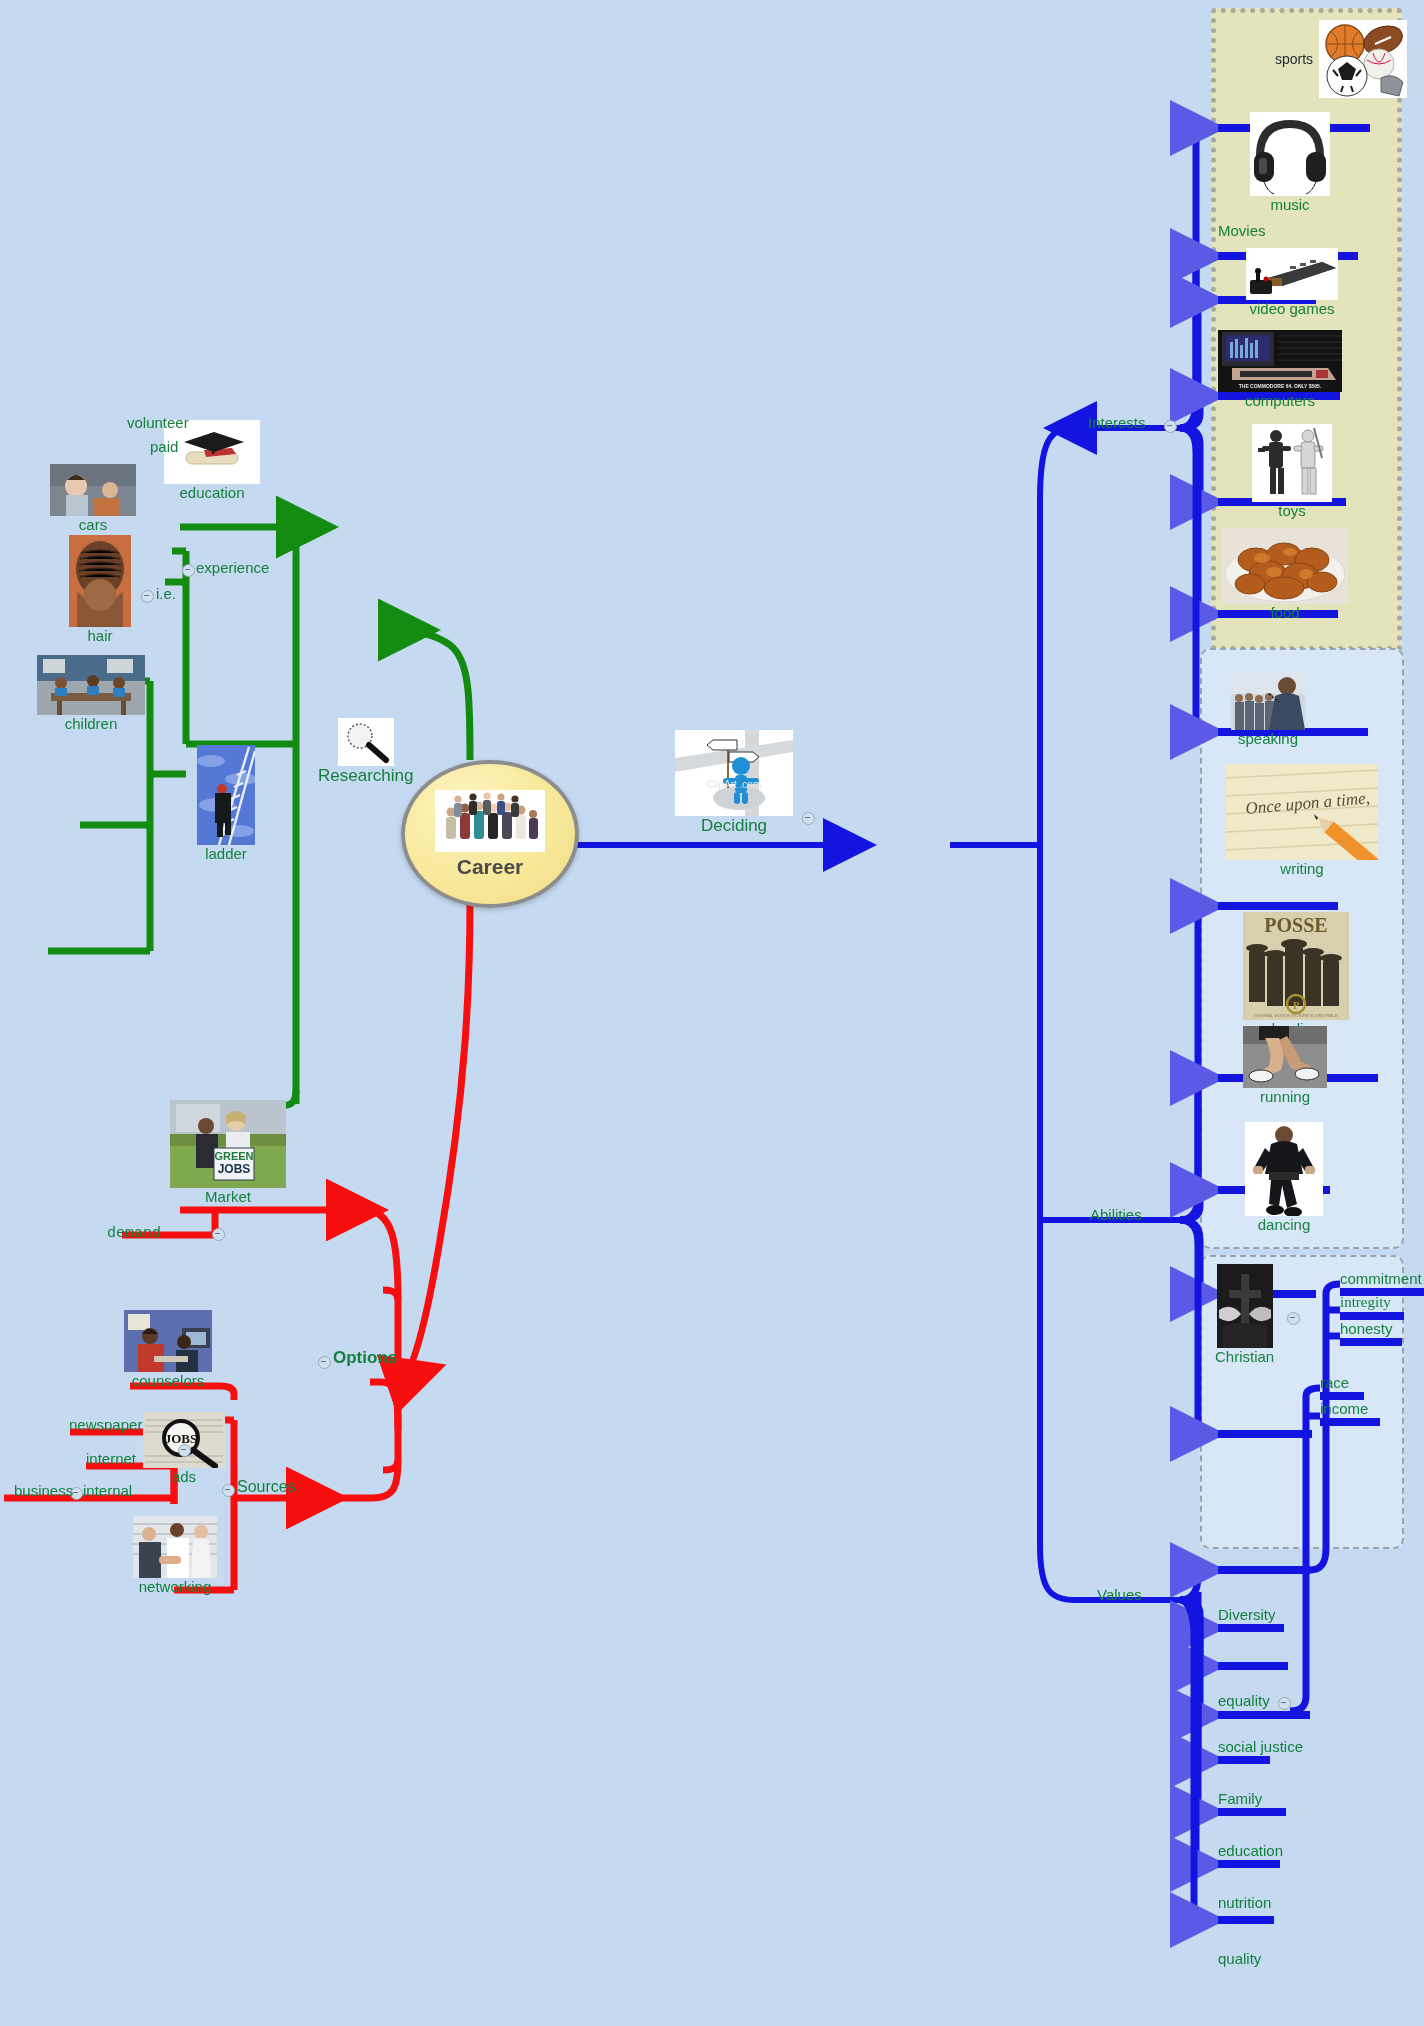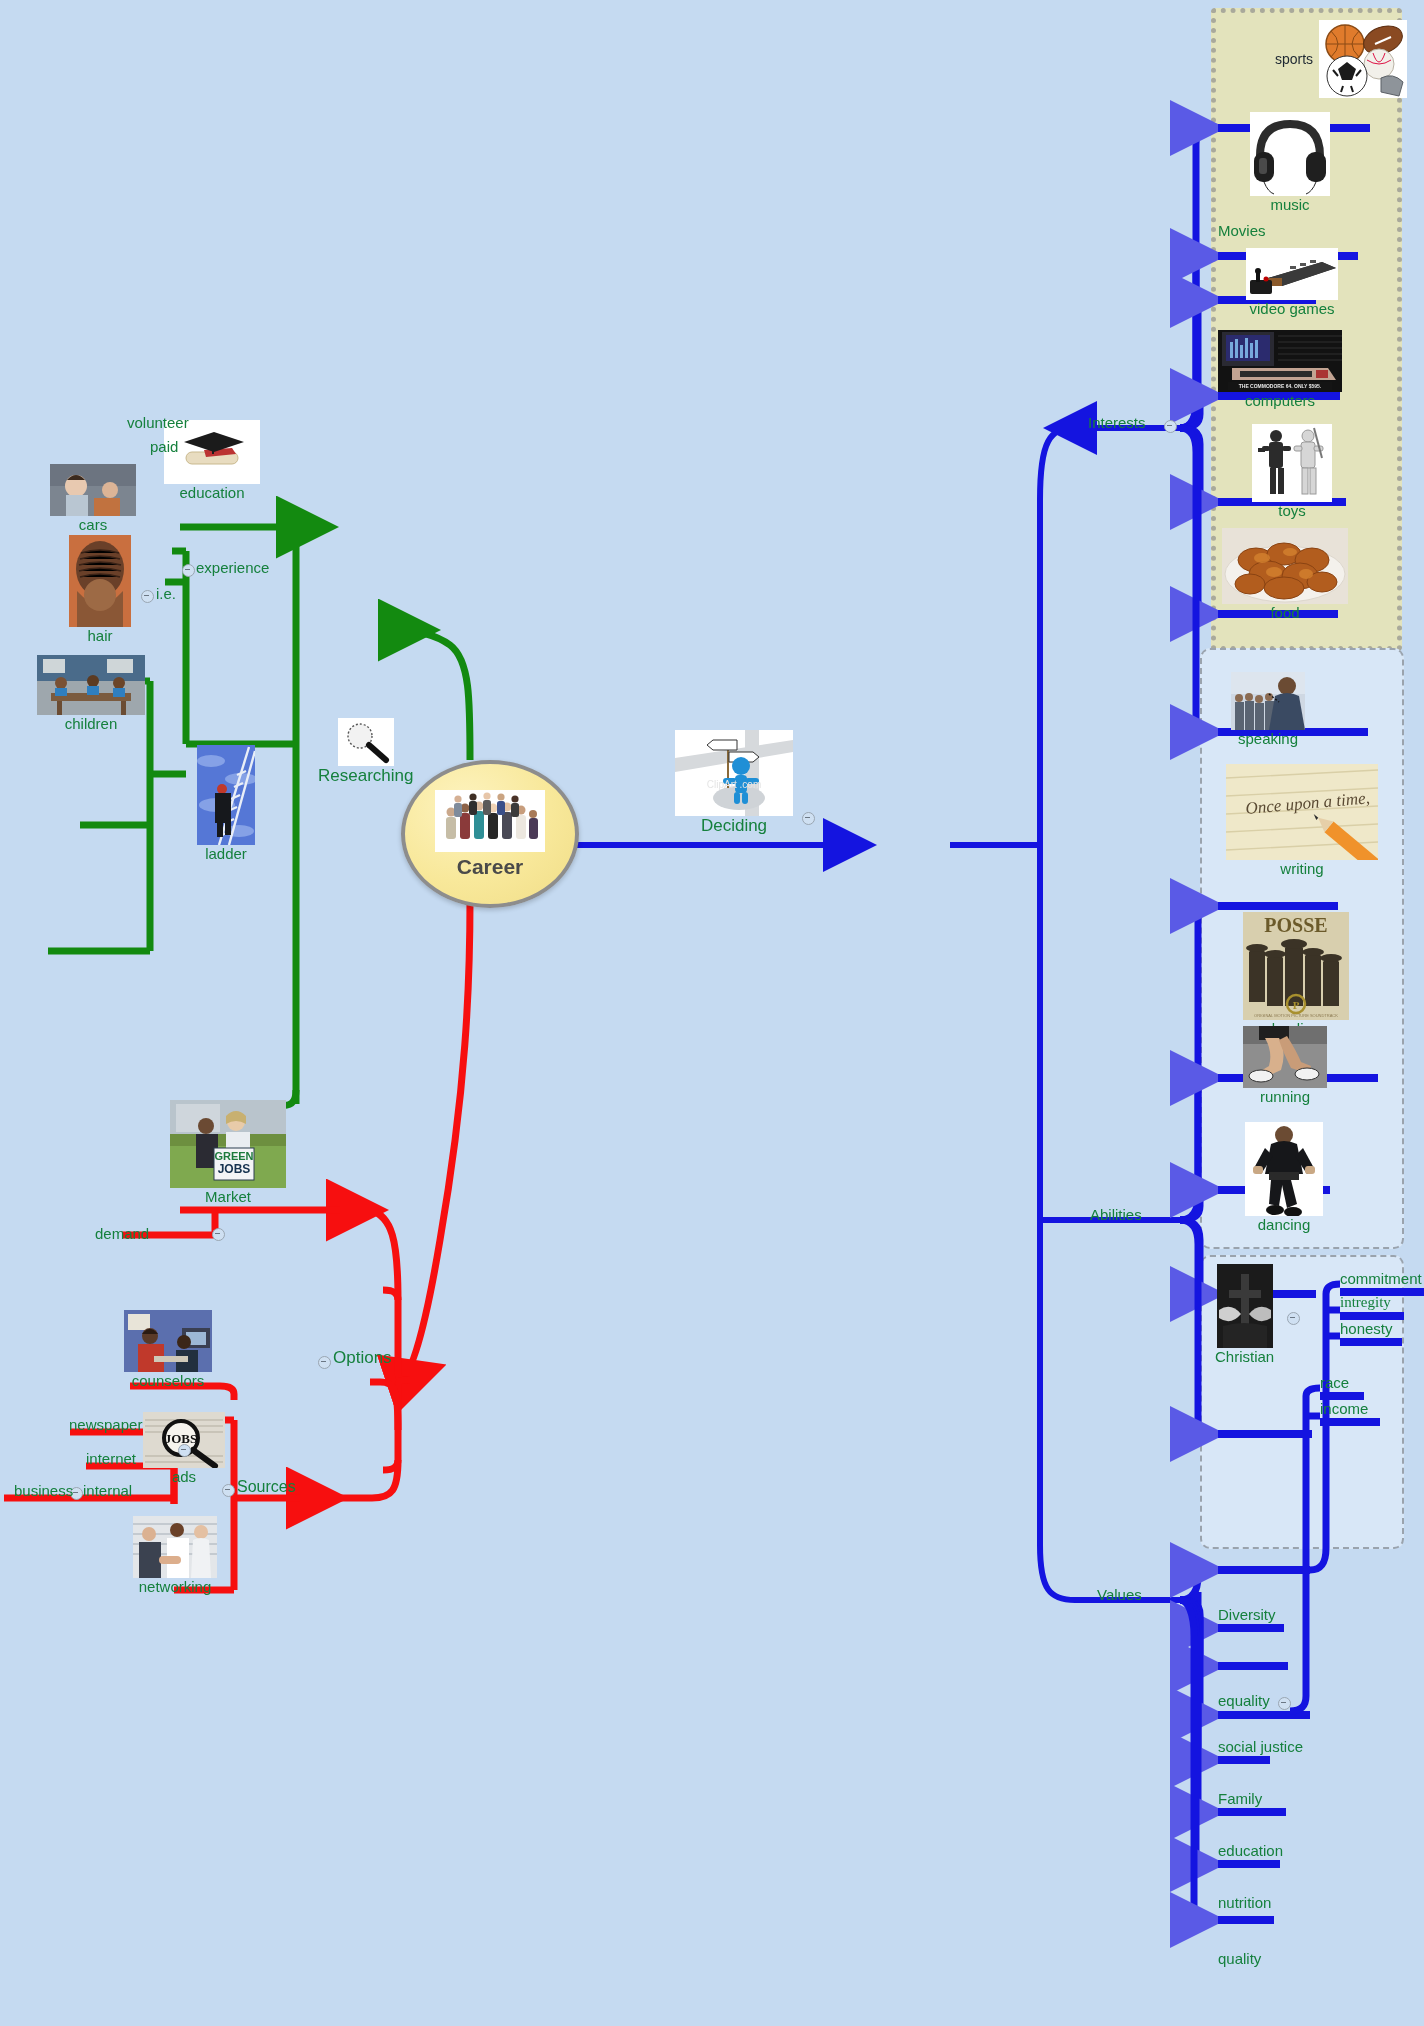--- a/index.html
+++ b/index.html
@@ -391,21 +391,21 @@
             <circle cx="25" cy="44" r="5" fill="#c0392b"></circle>
             <rect x="18" y="48" width="16" height="30" fill="#16181c"></rect>
            <rect x="20" y="72" width="6" height="20" fill="#16181c"></rect>
             <rect x="28" y="70" width="6" height="20" fill="#16181c"></rect>
           </g>
       </svg>
     </div>
     <div class="lbl">ladder</div>
   </div>
 
-  <div class="node" style="left:333px;top:1348px;">
+  <div class="node" style="left:333px;top:1348px;font-weight:bold;">
     <div class="lbl" style="font-size:17px;">Options</div>
   </div>
   <div class="minus" style="left:318px;top:1356px;"></div>
 
   <div class="node" style="left:170px;top:1100px;">
     <div class="pic" style="width:116px;height:88px;margin:0 auto;">
       <svg width="116" height="88" viewBox="0 0 116 88">
           <rect width="116" height="88" fill="#7fa94f"></rect>
         <rect x="0" y="0" width="116" height="34" fill="#b9c4cc"></rect>
         <rect x="6" y="4" width="44" height="28" fill="#cfd6dc"></rect>
@@ -416,21 +416,21 @@
           <path d="M56 16 q10 -10 20 0 l0 8 q-10 -6 -20 0z" fill="#c8b070"></path>
         <rect x="56" y="32" width="24" height="34" fill="#e9edf1"></rect>
         <rect x="44" y="48" width="40" height="32" fill="#f3f4f6" stroke="#2c3e50"></rect>
         <text x="64" y="60" font-size="11" font-weight="bold" fill="#1d7a3c" text-anchor="middle" font-family="sans-serif">GREEN</text>
         <text x="64" y="73" font-size="12" font-weight="bold" fill="#16324f" text-anchor="middle" font-family="sans-serif">JOBS</text>
       </svg>
     </div>
     <div class="lbl">Market</div>
   </div>
 
-  <div class="node" style="left:95px;top:1225px;">
+  <div class="node" style="left:107px;top:1225px;font-family:Liberation Mono, monospace;">
     <div class="lbl">demand</div>
   </div>
   <div class="minus" style="left:212px;top:1228px;"></div>
 
   <div class="node" style="left:124px;top:1310px;">
     <div class="pic" style="width:88px;height:62px;margin:0 auto;">
       <svg width="88" height="62" viewBox="0 0 88 62">
           <rect width="88" height="62" fill="#5b6fae"></rect>
         <rect x="4" y="4" width="22" height="16" fill="#e8e4d8"></rect>
         <rect x="58" y="18" width="28" height="20" fill="#3a3f52"></rect>

